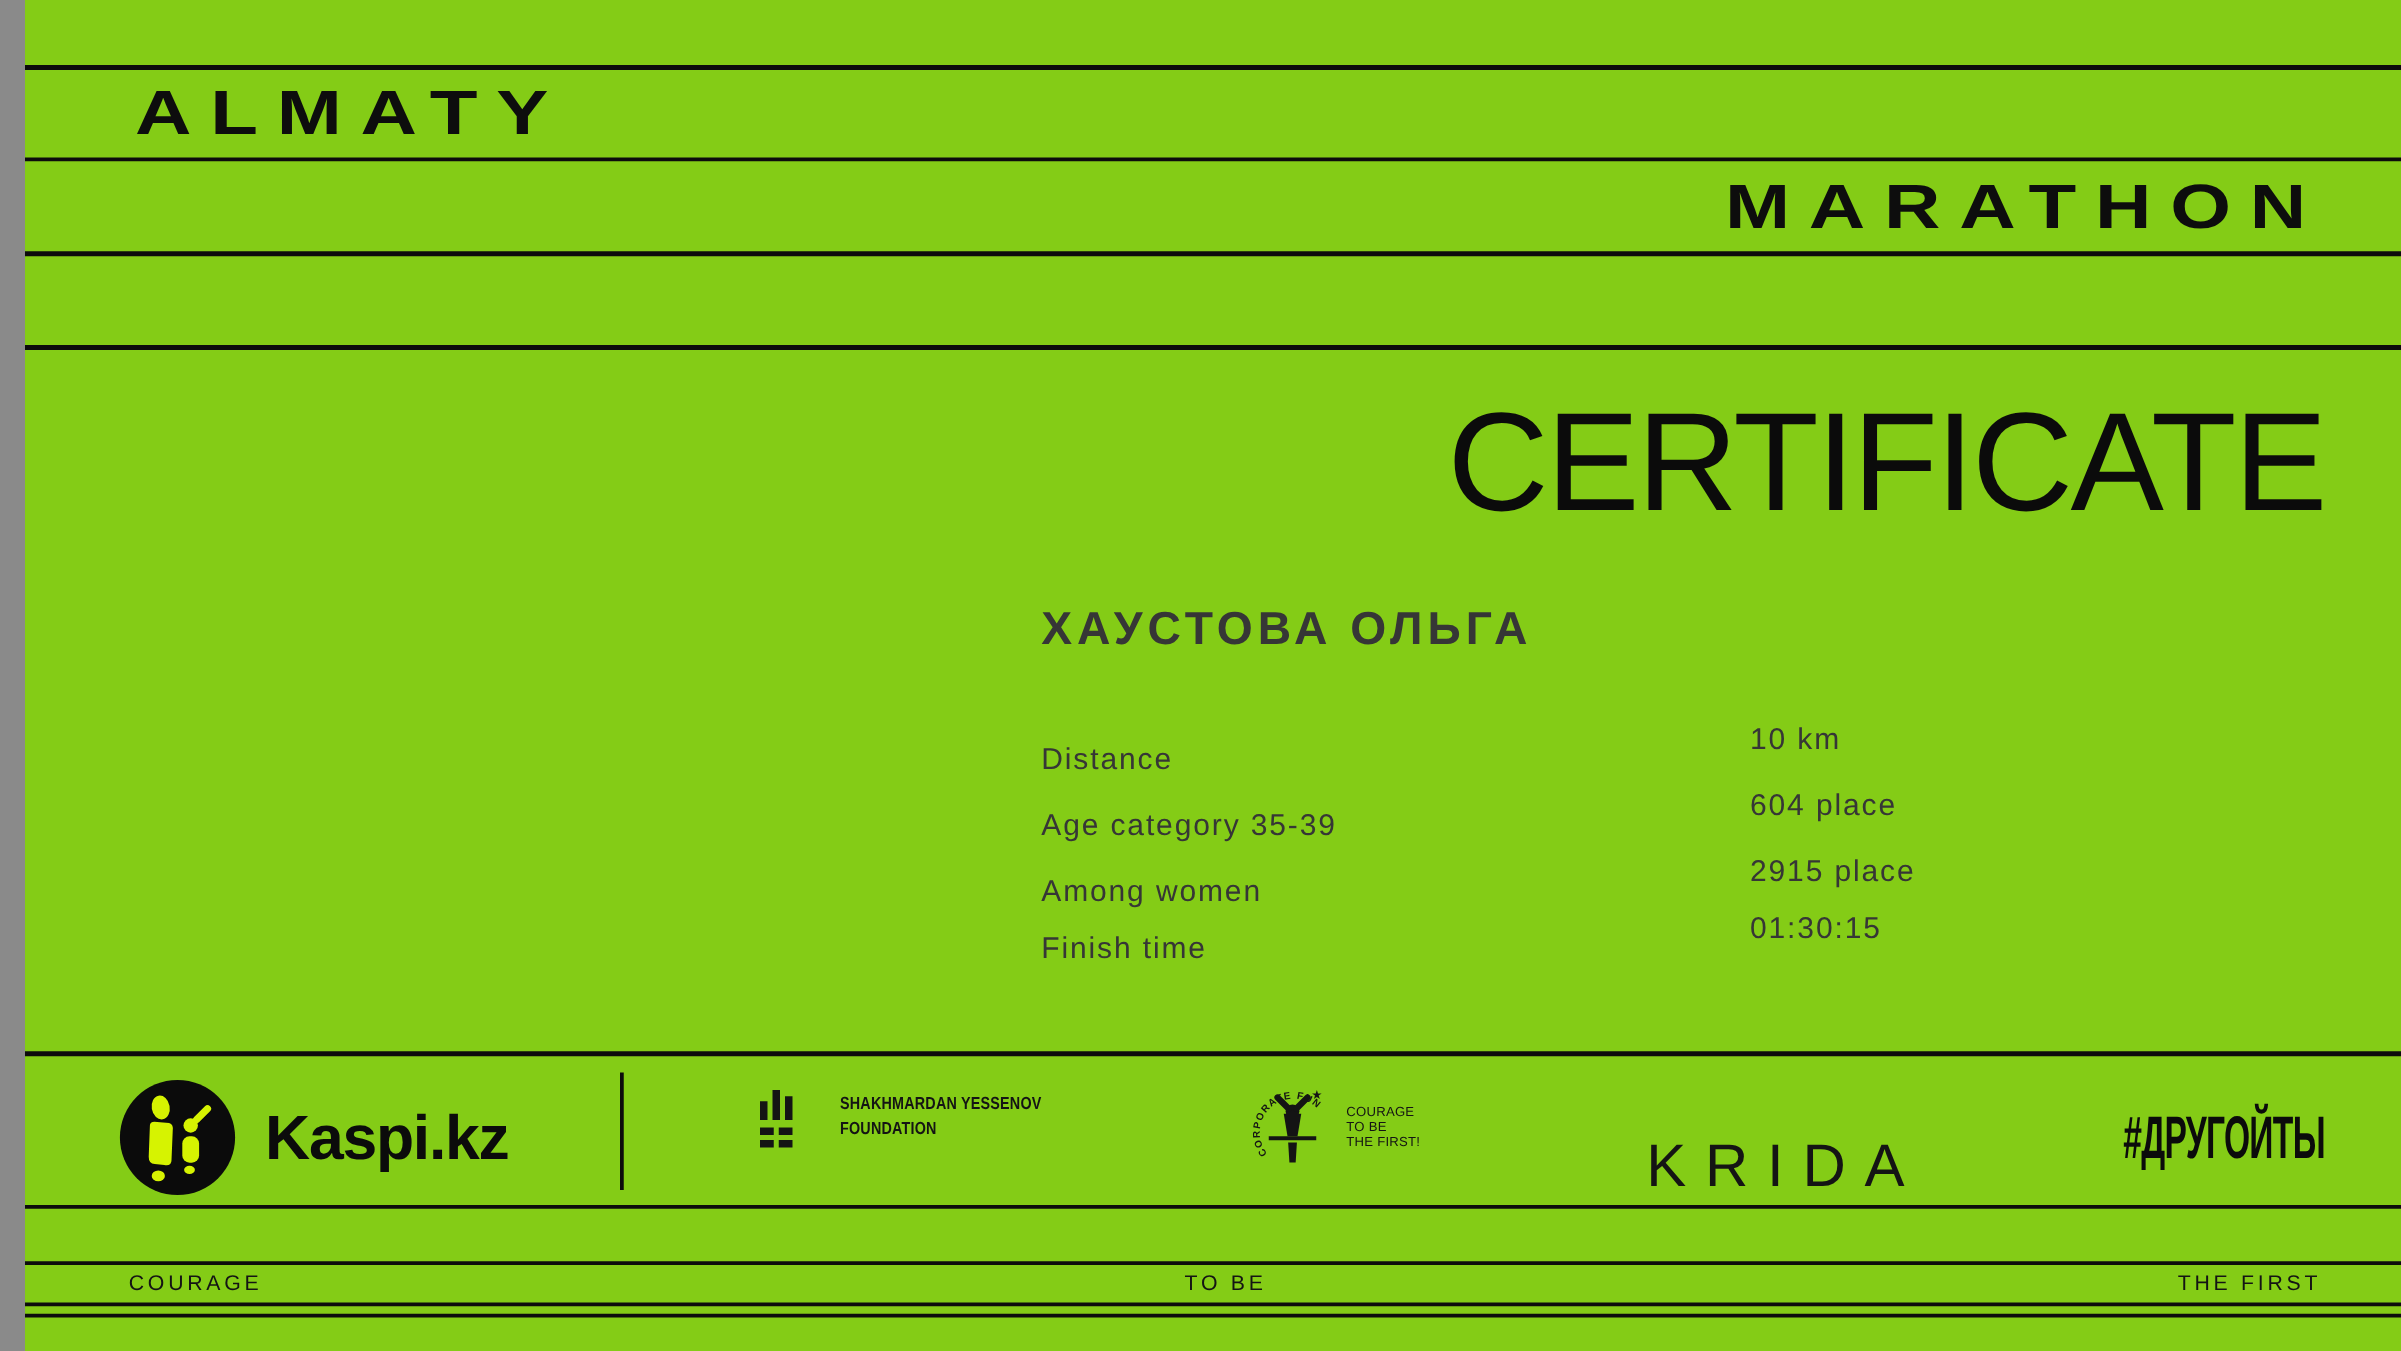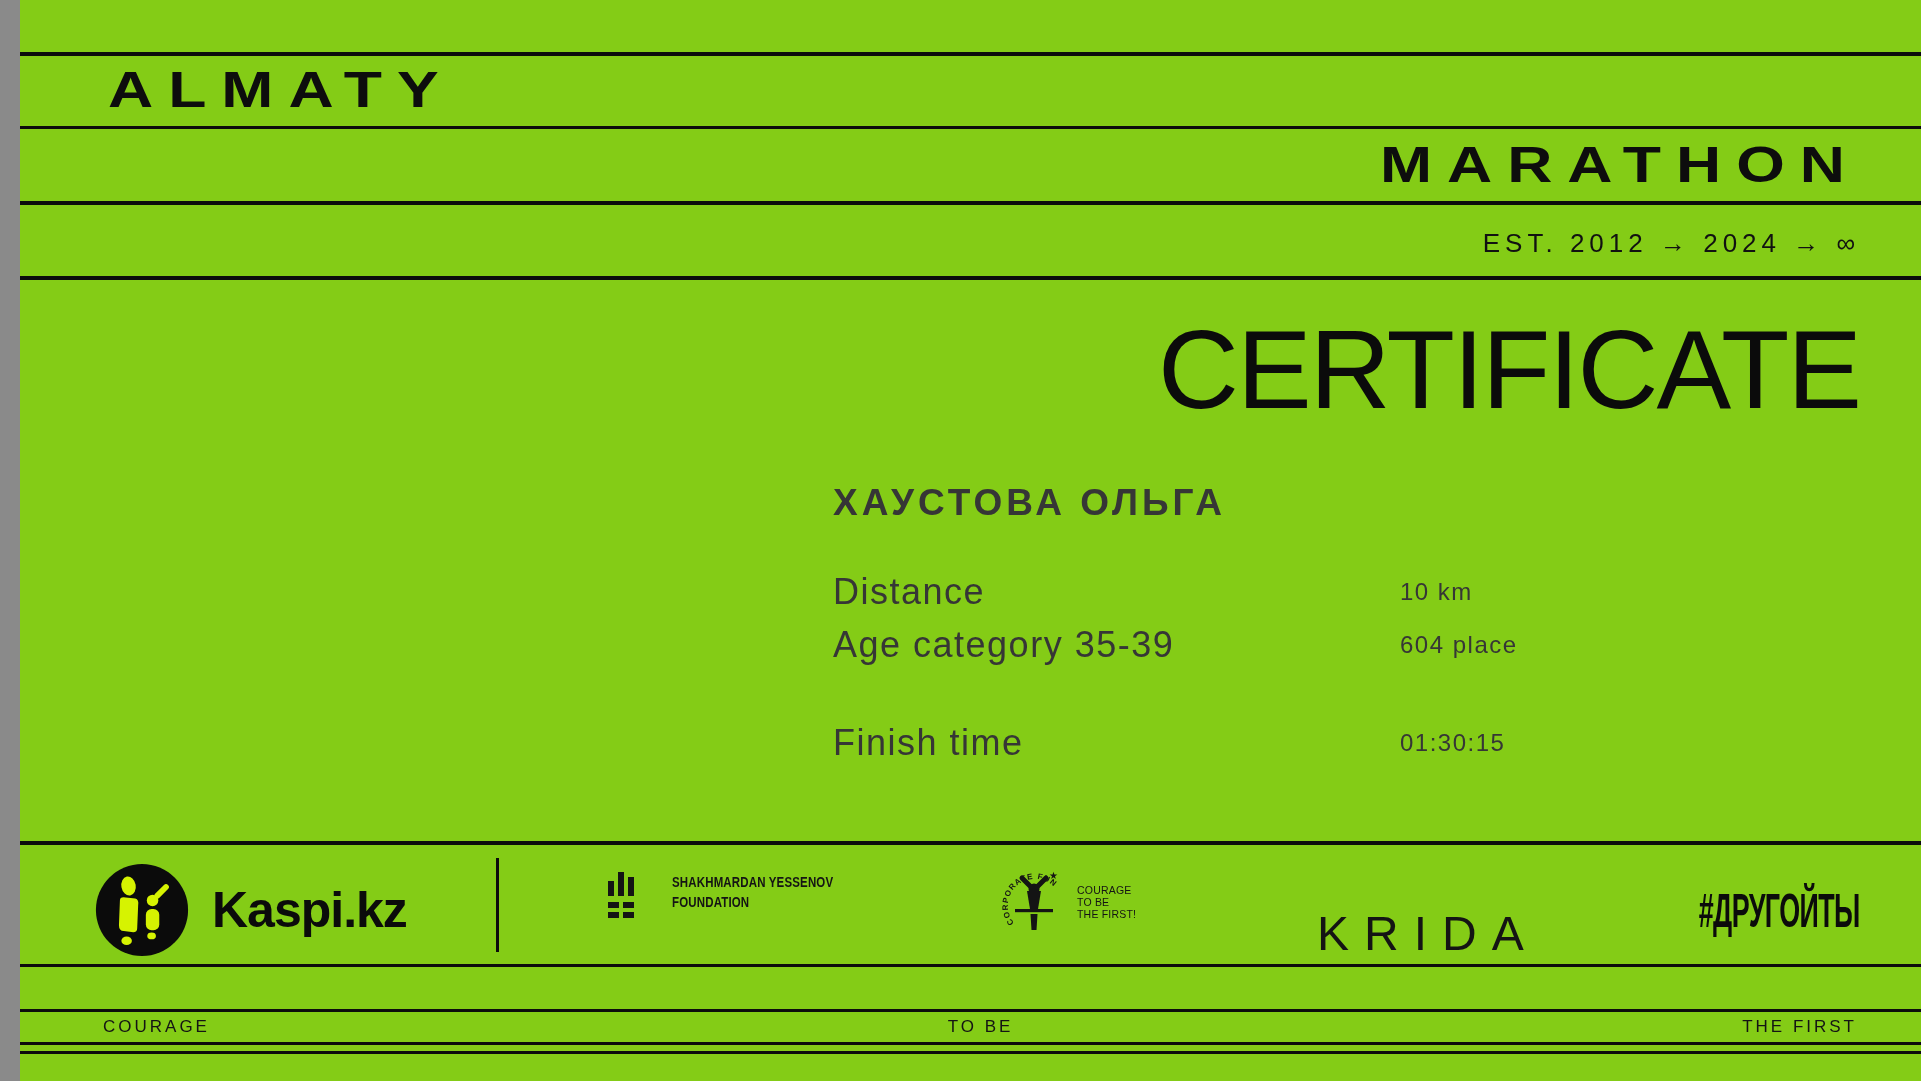--- a/index.html
+++ b/index.html
@@ -40,22 +40,22 @@
     font-size:112px; font-weight:400; letter-spacing:-2px;
     line-height:104px; white-space:nowrap; color:#0b0b0b;
   }
   .participant {
     position:absolute; left:813px; top:484px;
     font-size:37px; font-weight:700; letter-spacing:4px;
     line-height:38px; white-space:nowrap; color:#363636;
   }
   .result-row { position:absolute; left:813px; width:760px; height:34px; }
   .result-label {
-    position:absolute; left:0; top:0;
-    font-size:36px; font-weight:400; letter-spacing:1.5px;
+    position:absolute; left:0; top:16px;
+    font-size:24px; font-weight:400; letter-spacing:1.5px;
     line-height:34px; color:#363636; white-space:nowrap;
   }
   .result-value {
     position:absolute; left:567px; top:0;
     font-size:24px; font-weight:400; letter-spacing:1.5px;
     line-height:34px; color:#363636; white-space:nowrap;
   }
 
   
   .kaspi-circle { position:absolute; left:74px; top:862px; }
@@ -110,32 +110,35 @@
   <div class="rule" style="top:201px;height:4px"></div>
   <div class="rule" style="top:276px;height:4px"></div>
   <div class="rule" style="top:841px;height:4px"></div>
   <div class="rule" style="top:964px;height:3px"></div>
   <div class="rule" style="top:1009px;height:3px"></div>
   <div class="rule" style="top:1042px;height:3px"></div>
   <div class="rule" style="top:1051px;height:3px"></div>
 
   <div class="almaty">ALMATY</div>
   <div class="marathon">MARATHON</div>
-  <div class="est-line">EST. 2012 → 2024 → ∞</div>
 
   <div class="cert-title">CERTIFICATE</div>
   <div class="participant">ХАУСТОВА ОЛЬГА</div>
 
   <div class="result-row" style="top:575px">
     <div class="result-label">Distance</div>
     <div class="result-value">10 km</div>
   </div>
   <div class="result-row" style="top:628px">
     <div class="result-label">Age category 35-39</div>
     <div class="result-value">604 place</div>
+  </div>
+  <div class="result-row" style="top:681px">
+    <div class="result-label">Among women</div>
+    <div class="result-value">2915 place</div>
   </div>
   <div class="result-row" style="top:726px">
     <div class="result-label">Finish time</div>
     <div class="result-value">01:30:15</div>
   </div>
 
   <svg class="kaspi-circle" width="96" height="96" viewBox="0 0 100 100">
     <circle cx="50" cy="50" r="48" fill="#0b0b0b"></circle>
     <ellipse cx="36" cy="25" rx="7.5" ry="10" fill="#d6f301" transform="rotate(-10 36 25)"></ellipse>
     <path d="M27,40 Q27,36 33,37 L43,38 Q47,39 46,45 L45,69 Q45,74 39,73 L31,72 Q26,72 26,66 Z" fill="#d6f301"></path>

